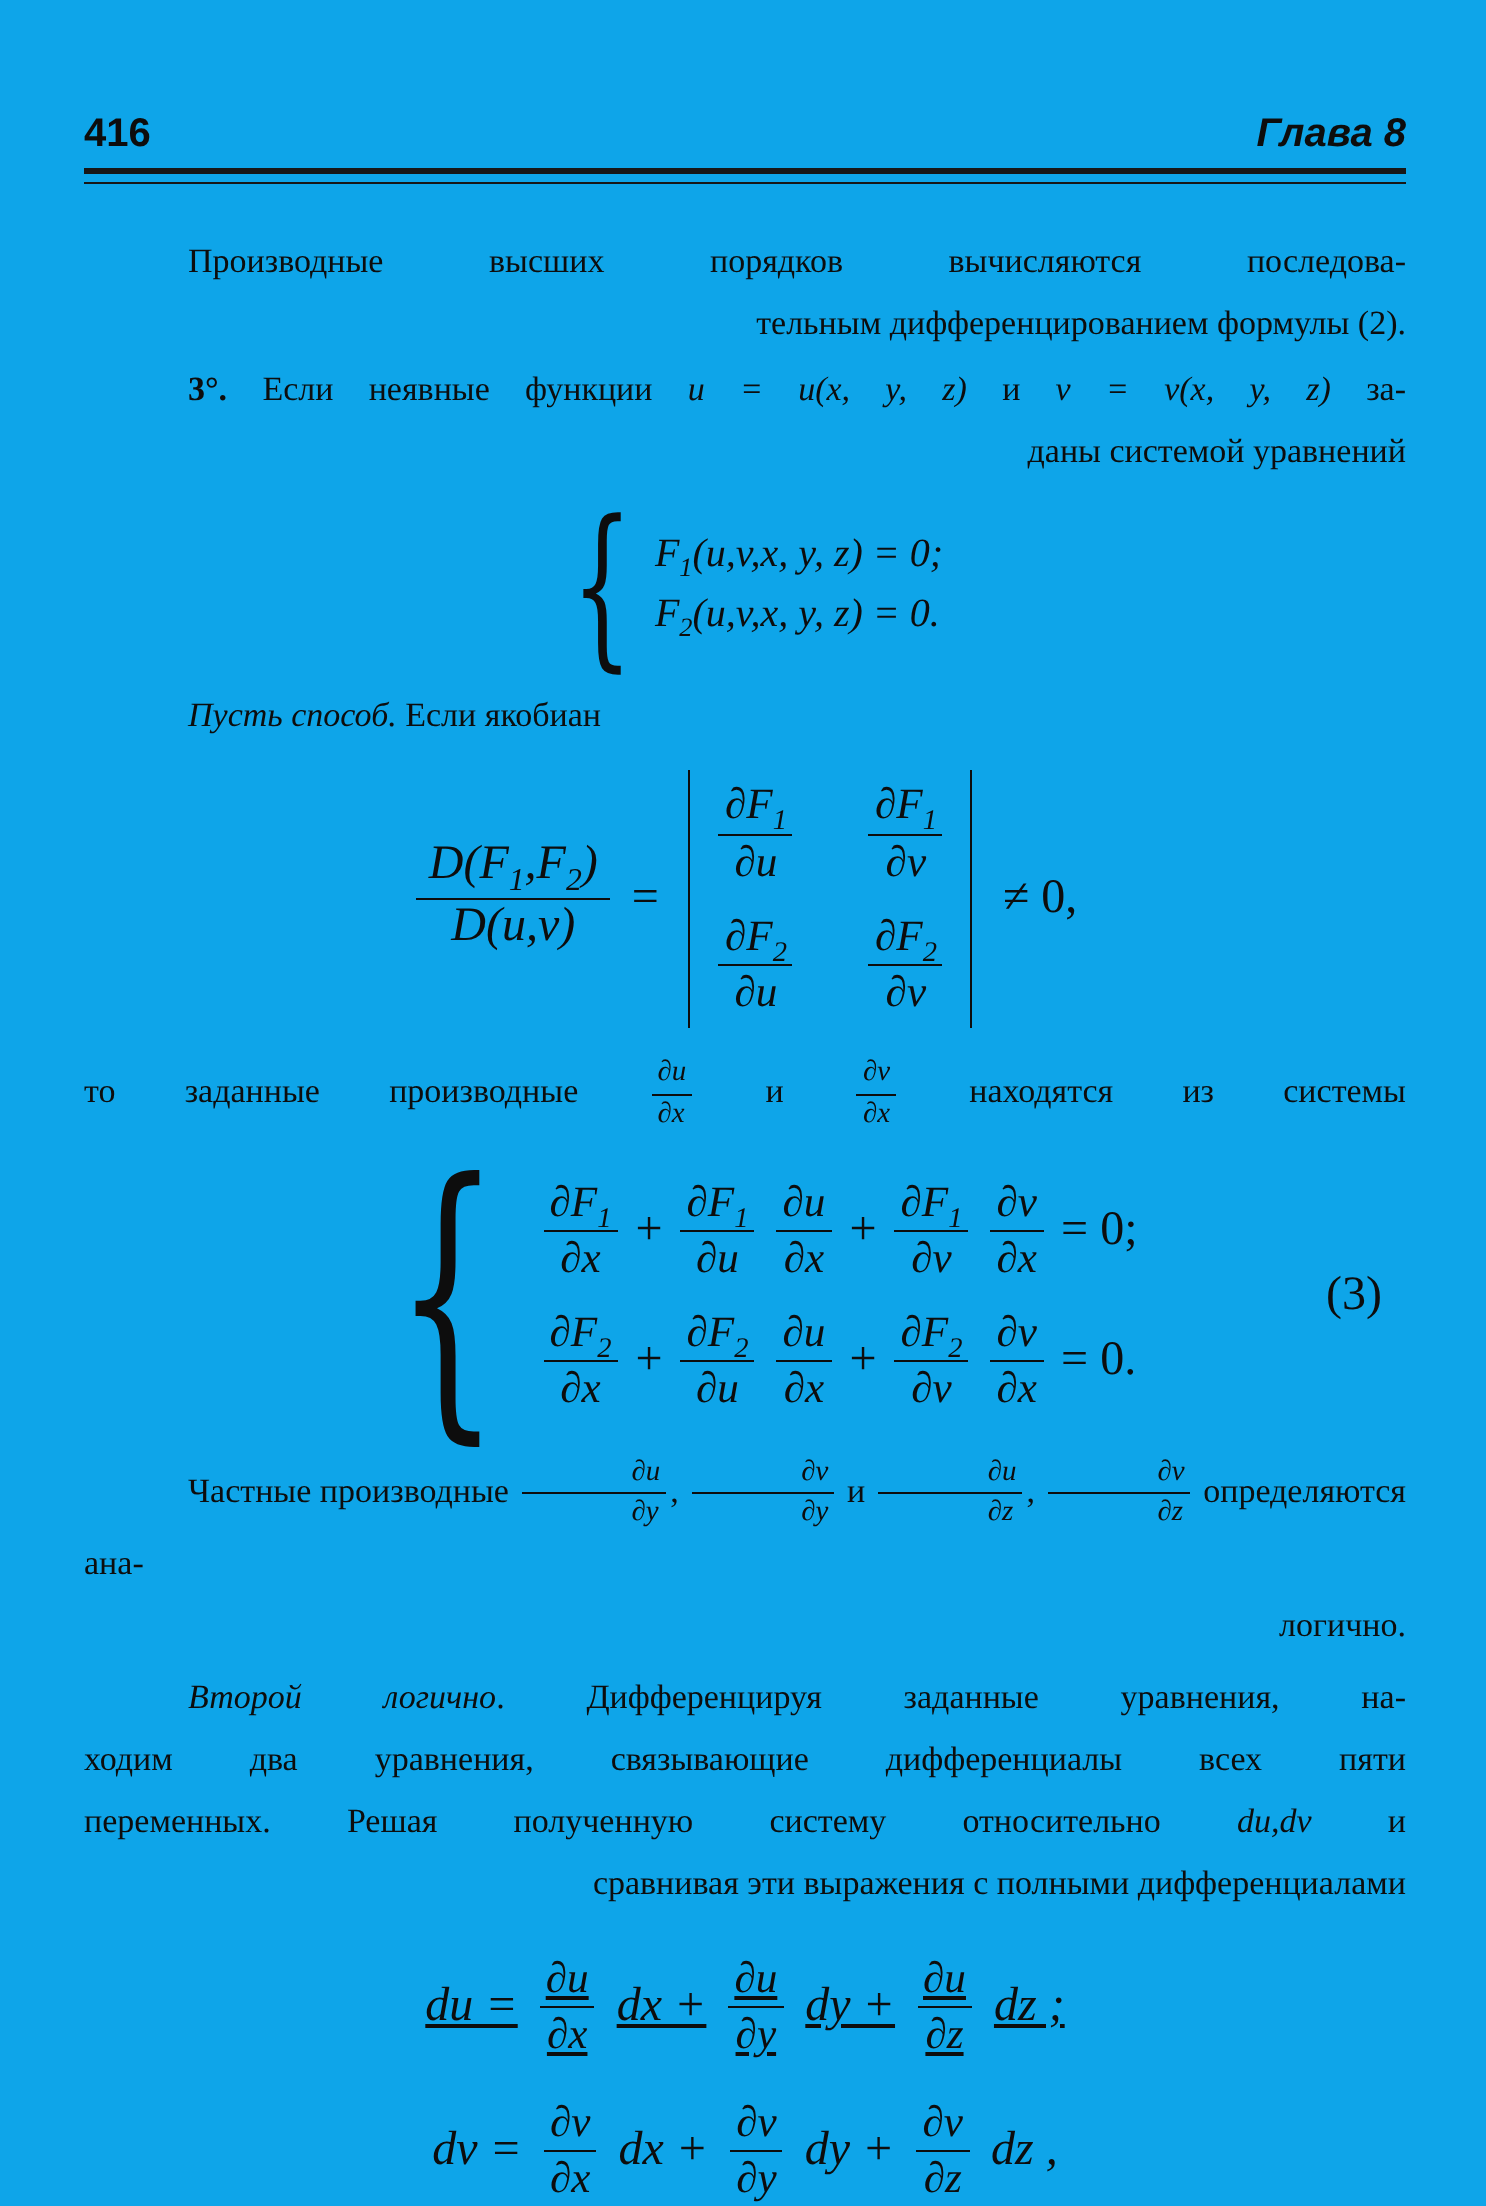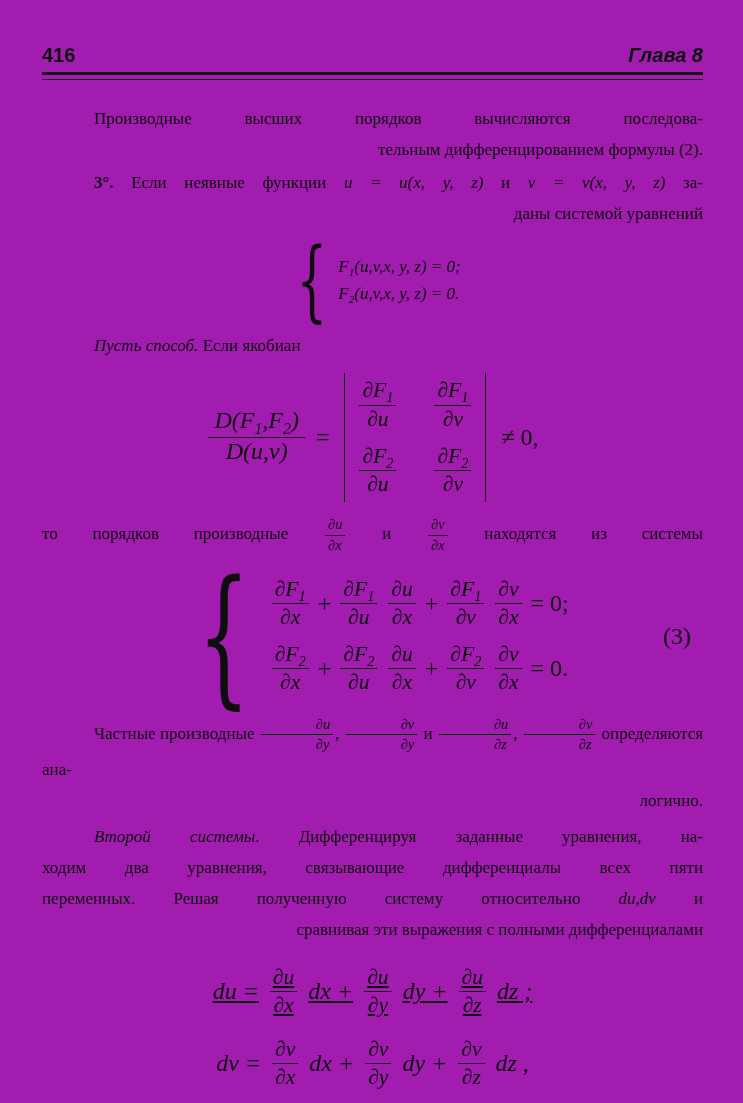--- a/index.html
+++ b/index.html
@@ -1,19 +1,19 @@
 <!DOCTYPE html>
 <html><head>
 <meta charset="utf-8">
 <style>
   html,body{margin:0;padding:0;background:#e8e8e6;}
   .page{
     width:743px;height:1103px;box-sizing:border-box;
-    margin:0;background:#a21caf;color:#0d0d0d;
-    padding:44px 40px 0 42px;overflow:hidden;
+    margin:0;background:#0ea5e9;color:#0d0d0d;
+    padding:56px 40px 0 42px;overflow:hidden;
     font-family:"Liberation Serif","DejaVu Serif",serif;
     font-size:23px;
   }
   
   .runhead{display:flex;justify-content:space-between;align-items:baseline;
     font-family:"Liberation Sans","DejaVu Sans",sans-serif;font-weight:bold;font-size:20px;}
   .runhead .chapter{font-style:italic;}
   .rules{margin-top:5px;}
   .rules .r1{height:3px;background:#171717;}
   .rules .r2{height:1.5px;background:#171717;margin-top:3.5px;}
@@ -46,21 +46,21 @@
   
   .sys{display:inline-flex;align-items:center;}
   .sysbrace{font-family:"DejaVu Serif",serif;font-weight:400;line-height:.9;
     transform:scaleX(.55);transform-origin:center;display:inline-block;margin-right:-2px;}
   .eq-sm .sysbrace{font-size:88px;}
   .eq-lg .sysbrace{font-size:150px;}
   .syscol{display:inline-flex;flex-direction:column;}
   .eq-sm .syscol{gap:7px;}
   .eq-lg .syscol{gap:12px;}
   .sysrow{display:flex;align-items:center;gap:7px;}
-  .eq-sm .sysrow{font-size:17px;}
+  .eq-sm .sysrow{font-size:20px;}
   
   .mat{display:inline-grid;grid-template-columns:auto auto;column-gap:34px;row-gap:12px;
     justify-items:center;align-items:center;
     border-left:1.7px solid #0d0d0d;border-right:1.7px solid #0d0d0d;
     padding:5px 12px;margin:0 6px;vertical-align:middle;}
   
   .mb2{margin-bottom:2px;}
   .eq-sys1{margin:12px 0 10px;}
   .p-method{margin:2px 0 4px;}
   .eq-jac{margin:12px 0 14px;}
@@ -136,21 +136,21 @@
           </span>
           <span class="frac">
             <span class="fn">∂F<sub>2</sub></span>
             <span class="fd">∂v</span>
           </span>
         </span>
         <span class="t-r">≠ 0,</span>
       </div>
 
     <div class="para jall p-partials">
-        <div class="tline"><span class="t-r">то порядков производные </span><span class="frac"><span class="fn">∂u</span><span class="fd">∂x</span></span><span class="t-r"> и </span><span class="frac"><span class="fn">∂v</span><span class="fd">∂x</span></span><span class="t-r"> находятся из системы</span></div>
+        <div class="tline"><span class="t-r">то заданные производные </span><span class="frac"><span class="fn">∂u</span><span class="fd">∂x</span></span><span class="t-r"> и </span><span class="frac"><span class="fn">∂v</span><span class="fd">∂x</span></span><span class="t-r"> находятся из системы</span></div>
       </div>
 
     <div class="eq eq-lg eq-3">
       <span class="eqbody"><span class="sys">
             <span class="sysbrace">{</span>
             <span class="syscol">
               <span class="sysrow">
                 <span class="frac">
                   <span class="fn">∂F<sub>1</sub></span>
                   <span class="fd">∂x</span>
@@ -204,21 +204,21 @@
           </span></span>
       <span class="eqlabel">(3)</span>
     </div>
 
     <div class="para indent just p-analog">
         <div class="tline"><span class="t-r">Частные производные </span><span class="frac"><span class="fn">∂u</span><span class="fd">∂y</span></span><span class="t-r">, </span><span class="frac"><span class="fn">∂v</span><span class="fd">∂y</span></span><span class="t-r"> и </span><span class="frac"><span class="fn">∂u</span><span class="fd">∂z</span></span><span class="t-r">, </span><span class="frac"><span class="fn">∂v</span><span class="fd">∂z</span></span><span class="t-r"> определяются ана-</span></div>
         <div class="tline"><span class="t-r">логично.</span></div>
       </div>
 
     <div class="para indent just p-second">
-        <div class="tline"><span class="t-i">Второй системы</span><span class="t-r">. Дифференцируя заданные уравнения, на-</span></div>
+        <div class="tline"><span class="t-i">Второй логично</span><span class="t-r">. Дифференцируя заданные уравнения, на-</span></div>
         <div class="tline"><span class="t-r">ходим два уравнения, связывающие дифференциалы всех пяти</span></div>
         <div class="tline"><span class="t-r">переменных. Решая полученную систему относительно </span><span class="t-i">du,dv</span><span class="t-r"> и</span></div>
         <div class="tline"><span class="t-r">сравнивая эти выражения с полными дифференциалами</span></div>
       </div>
 
     <div class="eq eq-du">
         <span class="t-i">du =</span>
         <span class="frac">
           <span class="fn">∂u</span>
           <span class="fd">∂x</span>

